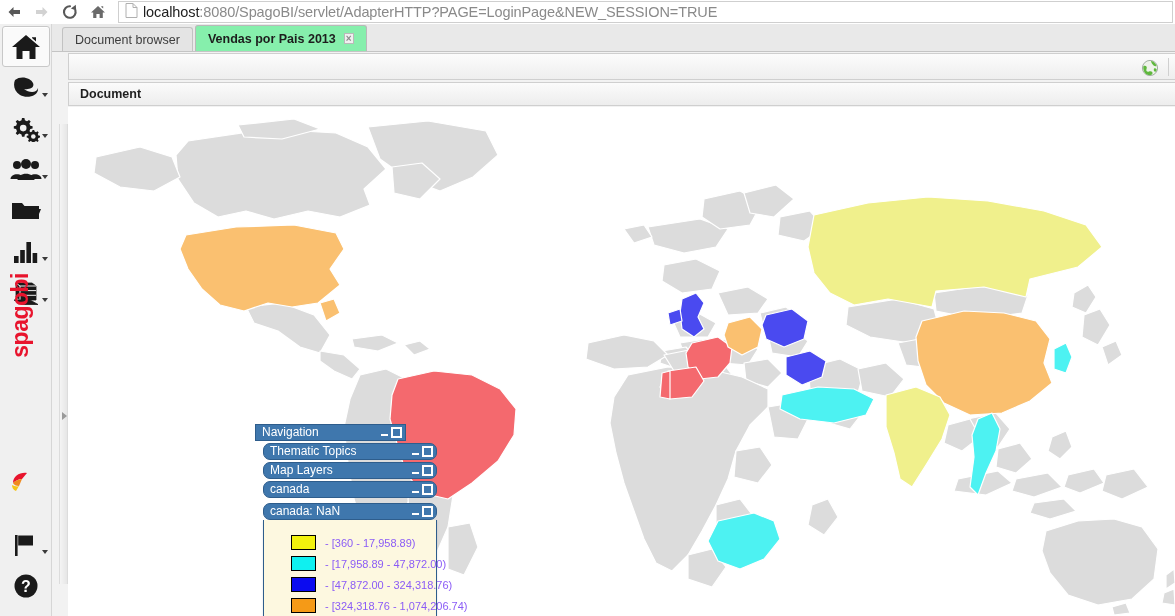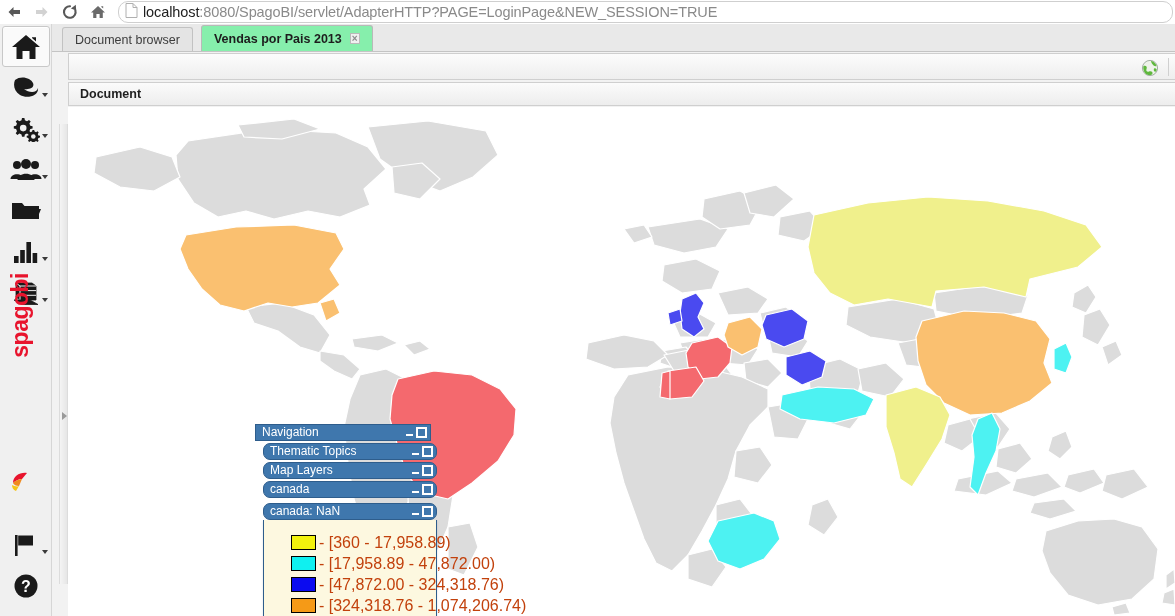--- a/index.html
+++ b/index.html
@@ -20,21 +20,21 @@
   .nav-btn {
     width: 28px; height: 24px;
     display: flex; align-items: center; justify-content: center;
   }
   .nav-btn svg { display: block; }
   #url-bar {
     position: absolute; left: 118px; top: 1px;
     width: 1055px; height: 22px;
     background: #ffffff;
     border: 1px solid #cfcfcf;
-    border-radius: 10px;
+    border-radius: 0;
     display: flex; align-items: center;
     padding: 0 6px;
   }
   #page-icon { flex: 0 0 auto; margin-right: 5px; }
   #url-text {
     font-size: 14.5px; color: #8a8a8a; white-space: nowrap;
     letter-spacing: -0.1px;
   }
   #url-text b { color: #202020; font-weight: normal; }
 
@@ -115,21 +115,21 @@
   }
   .tab {
     height: 24px;
     display: flex; align-items: center;
     padding: 0 12px;
     font-size: 12.5px; color: #3c3c3c;
     background: #e4e4e4;
     border: 1px solid #c2c2c2;
     border-bottom: none;
     border-top-left-radius: 3px; border-top-right-radius: 3px;
-    margin-right: 8px;
+    margin-right: 2px;
     white-space: nowrap;
   }
   .tab.active {
     background: #86efac;
     font-weight: bold;
     color: #1d1d1d;
     height: 26px;
     border-color: #b9b9b9;
   }
   .tab .close {
@@ -188,21 +188,21 @@
     display: flex; align-items: center;
     background: #3f77ad;
     border: 1px solid #2e5d8c;
     color: #ffffff;
     font-size: 12px;
     height: 17px;
     padding: 0 3px 0 6px;
     margin-bottom: 2px;
     position: relative;
   }
-  .panel-bar.lvl0 { width: 176px; margin-left: 0; }
+  .panel-bar.lvl0 { width: 151px; margin-left: 0; }
   .panel-bar.lvl1 { width: 174px; margin-left: 8px; border-radius: 7px; }
   .panel-bar .ptitle { flex: 1; white-space: nowrap; overflow: hidden; line-height: 15px; }
   .panel-bar .btns { display: flex; align-items: center; gap: 3px; }
   .btn-min {
     width: 7px; height: 7px;
     border-bottom: 2px solid #ffffff;
     margin-bottom: 1px;
   }
   .btn-max {
     width: 11px; height: 11px;
@@ -223,22 +223,22 @@
     height: 21px;
     padding-left: 27px;
     white-space: nowrap;
   }
   .swatch {
     width: 25px; height: 15px;
     border: 1.5px solid #000000;
     flex: 0 0 auto;
   }
   .legend-label {
-    margin-left: 3px;
-    font-size: 16px; color: #c2410c;
+    margin-left: 9px;
+    font-size: 11px; color: #8b5cf6;
   }
 </style>
 </head>
 <body>
 
 <div id="browser-bar">
   <div class="nav-btn">
     <svg width="18" height="18" viewBox="0 0 18 18" aria-hidden="true">
       <path d="M8.5 4 L3.5 9 L8.5 14 L8.5 11 L15 11 L15 7 L8.5 7 Z" fill="#585858"></path>
     </svg>

